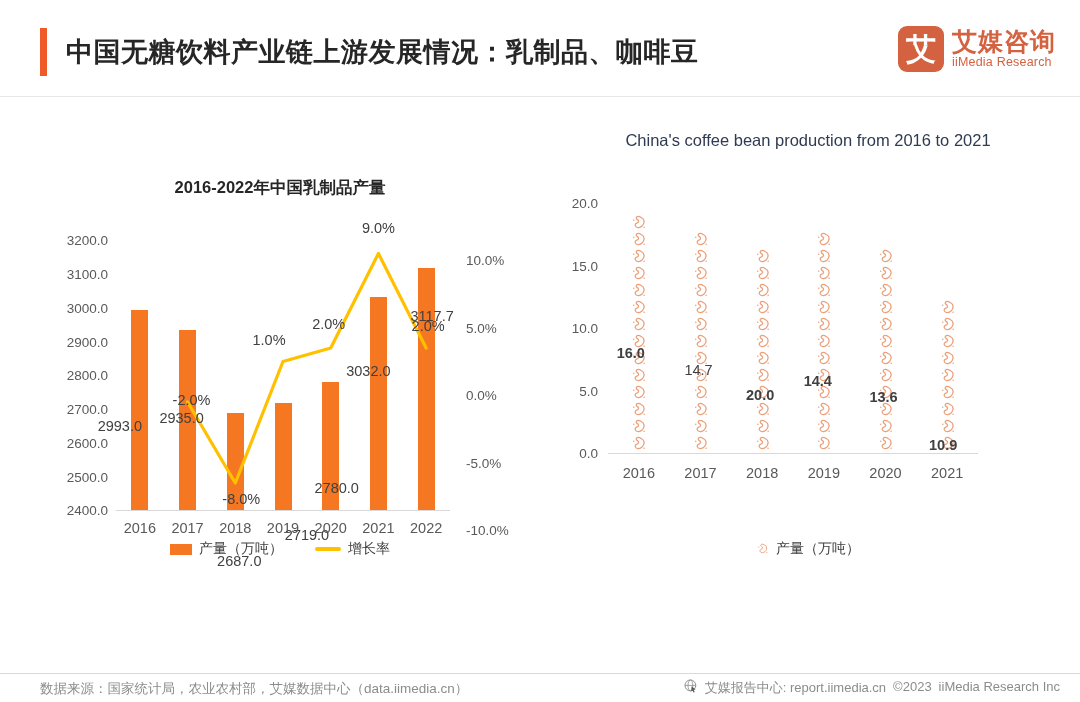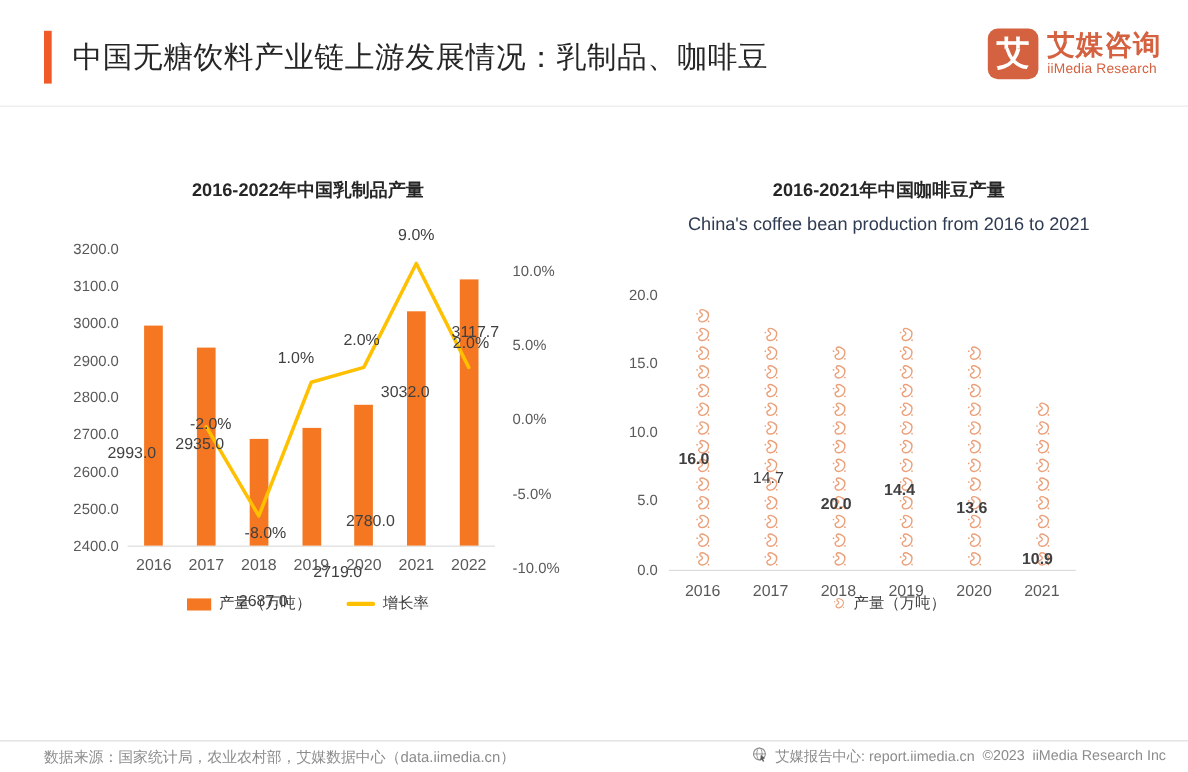--- a/index.html
+++ b/index.html
@@ -6,41 +6,41 @@
   body{
     width:1080px;height:702px;background:#ffffff;
     font-family:"Liberation Sans","DejaVu Sans",sans-serif;
     color:#404040;overflow:hidden;position:relative;
   }
   
   .header{position:absolute;left:0;top:0;width:1080px;height:98px;}
   .accent-bar{position:absolute;left:40px;top:28px;width:7px;height:48px;background:#f05a28;}
   .page-title{
     position:absolute;left:66px;top:30px;
-    font-size:27px;font-weight:normal;color:#262626;letter-spacing:.5px;
+    font-size:27px;font-weight:bold;color:#262626;letter-spacing:.5px;
     white-space:nowrap;line-height:44px;
   }
   .logo{position:absolute;right:24px;top:26px;display:flex;align-items:center;gap:8px;}
   .logo-mark{
     width:46px;height:46px;border-radius:9px;background:#d4613f;
     display:flex;align-items:center;justify-content:center;
     color:#fff;font-size:30px;font-weight:bold;line-height:1;
   }
   .logo-text{display:flex;flex-direction:column;justify-content:center;}
   .logo-cn{font-size:25px;font-weight:bold;color:#d4613f;line-height:1.05;letter-spacing:1px;}
   .logo-en{font-size:12.5px;font-weight:normal;color:#d4613f;line-height:1.2;letter-spacing:.2px;}
   .header-rule{position:absolute;left:0;top:96px;width:1080px;height:1px;background:#e8e8e8;}
 
   
   .panel{position:absolute;top:120px;height:520px;}
   .panel-left{left:20px;width:520px;}
   .panel-right{left:548px;width:520px;}
   .chart-title-cn{
     text-align:center;font-size:16.5px;font-weight:bold;color:#262626;
-    margin-top:42px;line-height:1.35;
+    margin-top:56px;line-height:1.35;
   }
   .chart-title-en{
     text-align:center;font-size:16.5px;color:#2f3b52;
     margin-top:9px;line-height:1.35;
   }
 
   
   .plot{position:relative;margin-top:34px;height:300px;}
   .axis-label{
     position:absolute;font-size:13.5px;color:#595959;white-space:nowrap;
@@ -161,21 +161,20 @@
   <div class="legend" id="legend-left" style="top:420px"><span class="legend-item">
         <span class="swatch-bar"></span>
         <span>产量（万吨）</span>
       </span><span class="legend-item">
         <span class="swatch-line"></span>
         <span>增长率</span>
       </span></div>
 </div>
 
 <div class="panel panel-right">
-  <div class="chart-title-cn">2016-2021年中国咖啡豆产量</div>
   <div class="chart-title-en">China's coffee bean production from 2016 to 2021</div>
   <div class="plot" id="plot-right">
       <div class="axis-label left" style="top:268px;width:50px;left:0">0.0</div>
       <div class="axis-label left" style="top:205.5px;width:50px;left:0">5.0</div>
       <div class="axis-label left" style="top:143px;width:50px;left:0">10.0</div>
       <div class="axis-label left" style="top:80.5px;width:50px;left:0">15.0</div>
       <div class="axis-label left" style="top:18px;width:50px;left:0">20.0</div>
       <div class="baseline" style="left:60px;top:268px;width:370px"></div>
       <div class="pictocol" style="left:82.33333333333333px;top:68px;height:200px;justify-content:flex-start">
         <span class="bean"><svg width="17" height="17" viewBox="0 0 20 20">

